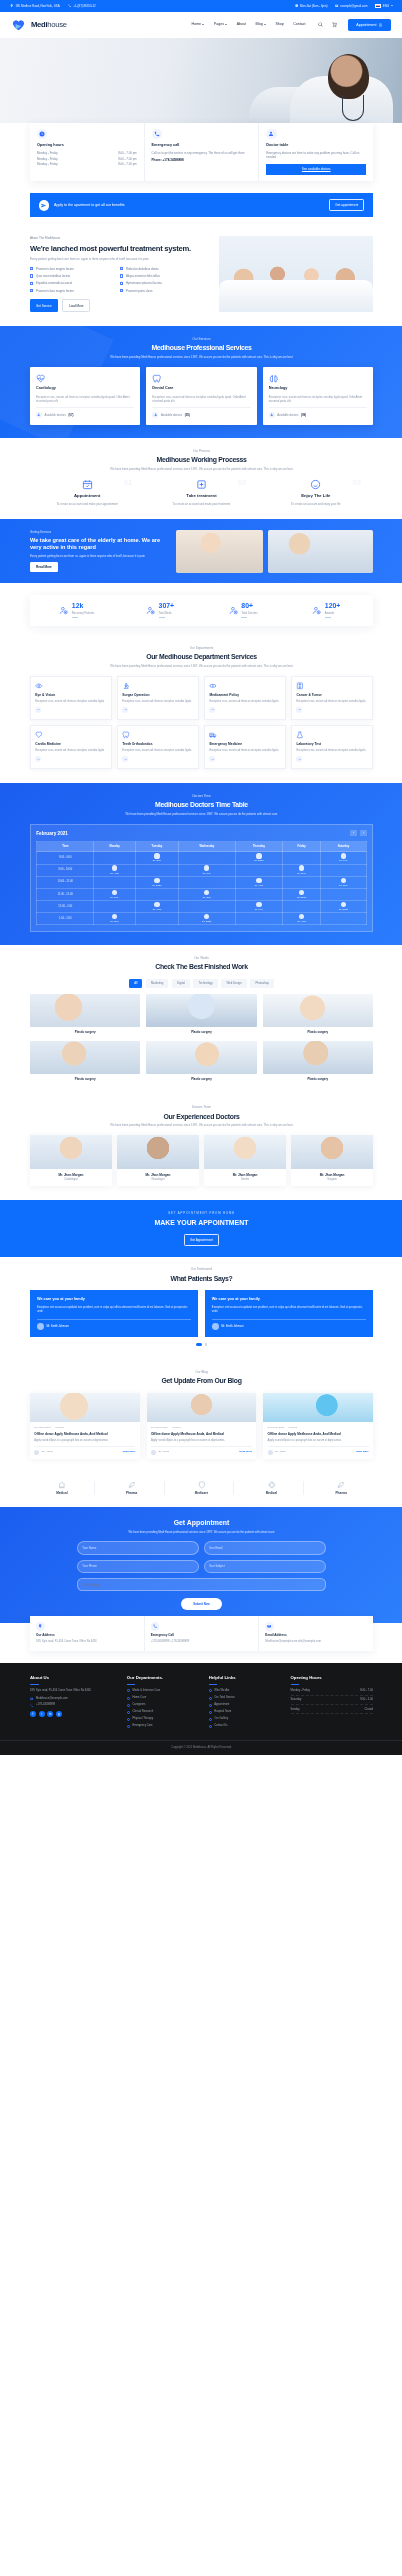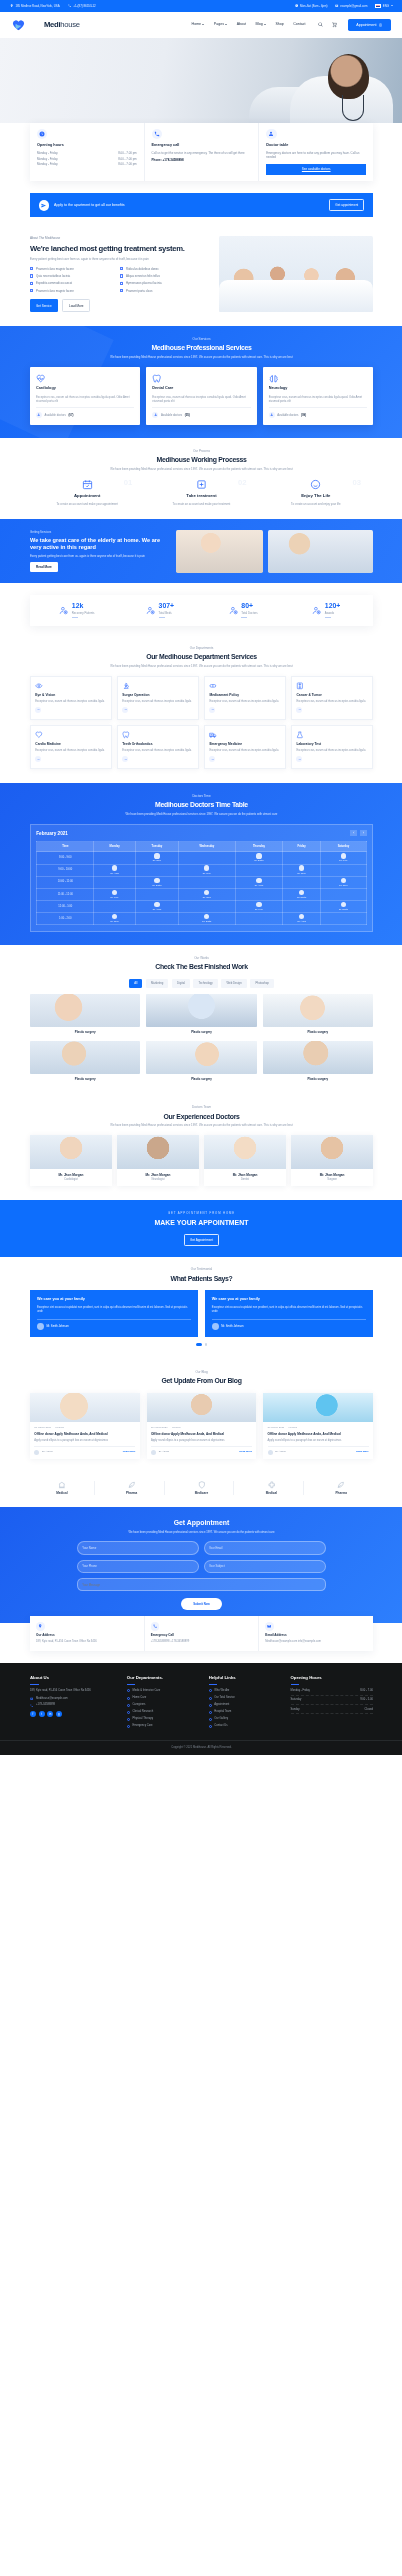--- a/index.html
+++ b/index.html
@@ -18,21 +18,21 @@
   .tb-right { margin-left:auto; display:flex; gap:7.7px; align-items:center; }
   .tb-item { display:flex; gap:1.7px; align-items:center; white-space:nowrap; }
   .ico { display:inline-block; width:3.4px; height:3.4px; flex:none; }
   .ico svg { width:100%; height:100%; display:block; fill:currentColor; }
   .flag { width:6px; height:3.9px; background:linear-gradient(#e03, #fff 40%, #1744a8 60%);
           border:0.3px solid #fff; display:inline-block; }
 
   
   .nav { height:26px; background:#fff; display:flex; align-items:center;
          padding:0 12px; position:relative; z-index:5; }
-  .brand { display:flex; align-items:center; gap:19px; }
+  .brand { display:flex; align-items:center; gap:6px; }
   .brand-mark { width:13px; height:12px; position:relative; }
   .brand-txt { font-size:7.7px; font-weight:bold; color:#10243e; letter-spacing:-0.3px; }
   .brand-txt i { font-style:normal; font-weight:normal; color:#2a3d57; }
   .menu { display:flex; gap:9.4px; margin-left:auto; margin-right:12px; }
   .menu a { font-size:3.6px; color:#27374d; text-decoration:none; display:flex;
             align-items:center; gap:1.3px; white-space:nowrap; }
   .caret { width:0; height:0; border-left:1.3px solid transparent;
            border-right:1.3px solid transparent; border-top:1.7px solid #27374d; }
   .nav-icons { display:flex; gap:9.4px; align-items:center; margin-right:10.3px; color:#27374d; }
   .nav-icons .ico { width:5.2px; height:5.2px; }
@@ -534,21 +534,21 @@
           </svg>
         </span>
       </span>
     <span class="apply-txt">Apply to the apartment to get all our benefits</span>
     <button class="btn-ghost">Get appointment</button>
   </div>
 
   <div class="about">
     <div class="about-l">
       <div class="kicker">About The Medihouse</div>
-      <div class="h2">We're lanched most getting treatment system.</div>
+      <div class="h2">We're lanched most powerful treatment system.</div>
       <div class="about-p">Every patient getting best care from us. again is there anyone who of itself, because it is pain</div>
       <div class="checks">
         <div class="chk">
             <span class="chk-b">✓</span>
             <span>Praesent class magnis facere</span>
           </div>
         <div class="chk">
             <span class="chk-b">✓</span>
             <span>Ridiculus doloribus donec</span>
           </div>

